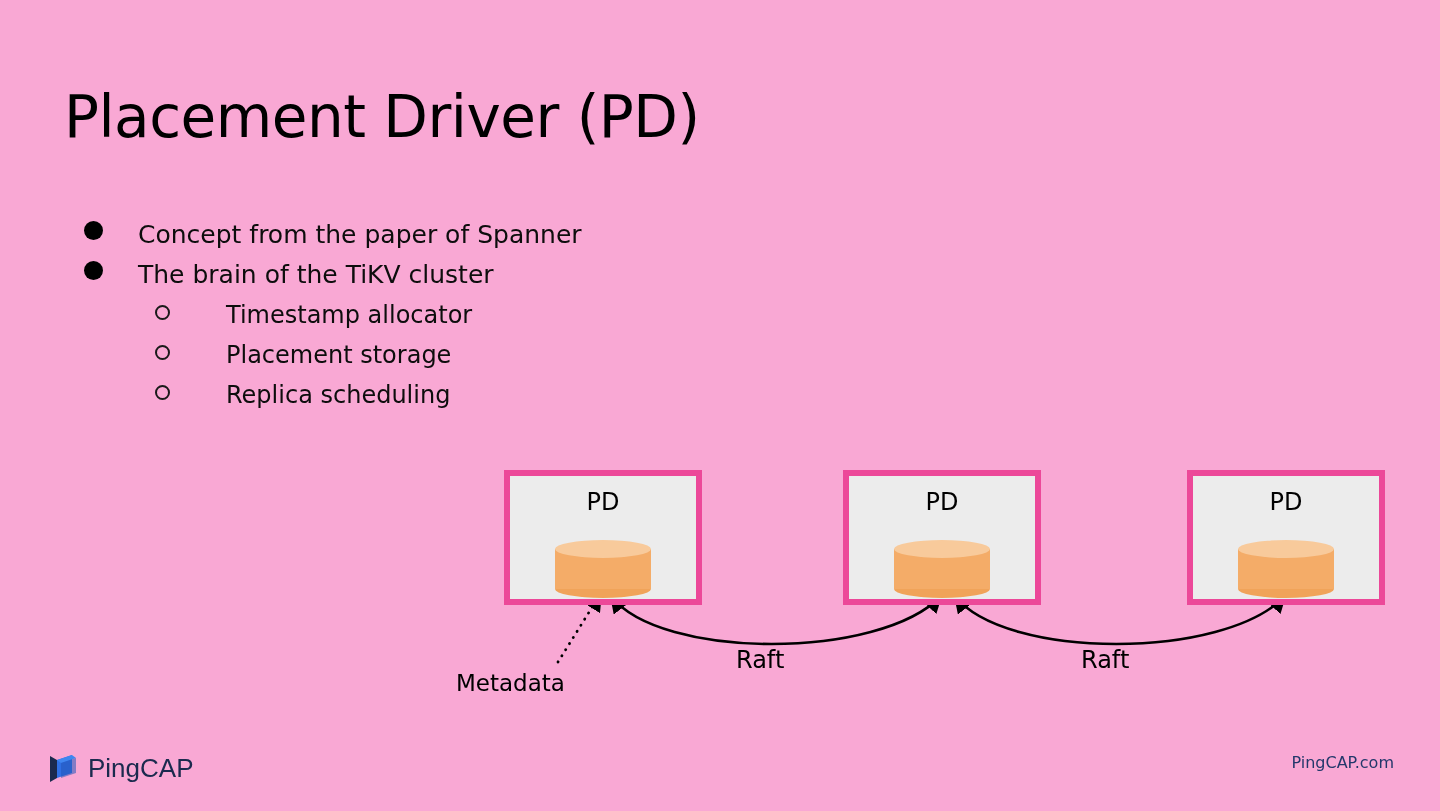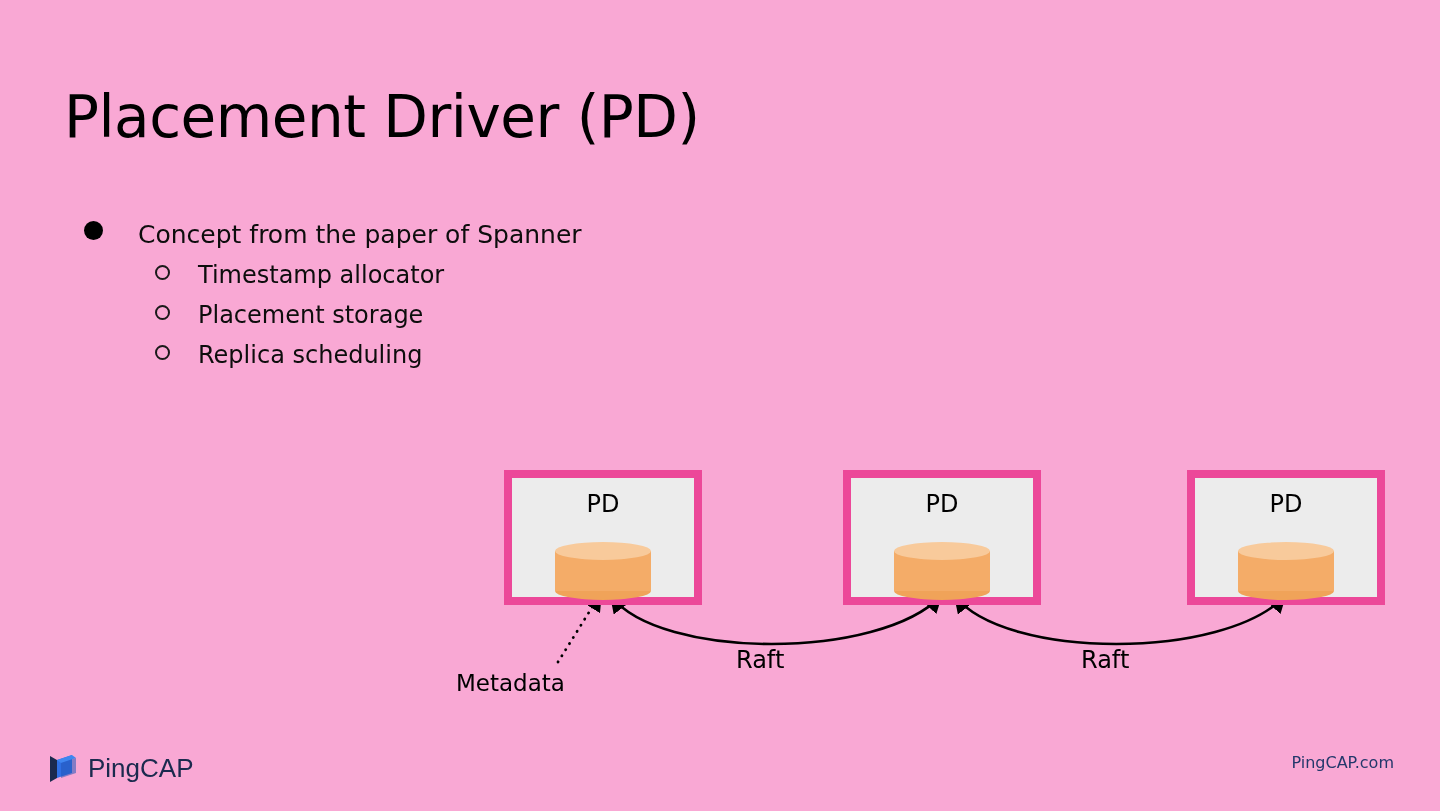--- a/index.html
+++ b/index.html
@@ -44,20 +44,21 @@
     display: flex;
     align-items: baseline;
     height: 40px;
   }
   .bullet-row.level-1 {
     padding-left: 0px;
   }
   .bullet-row.level-2 {
     padding-left: 71px;
     height: 40px;
+    gap: 28px;
   }
   .marker {
     flex: 0 0 auto;
     display: inline-block;
   }
   .marker.disc {
     width: 19px;
     height: 19px;
     border-radius: 50%;
     background: #000000;
@@ -92,21 +93,21 @@
     position: absolute;
     left: 0;
     top: 0;
     width: 1440px;
     height: 811px;
     pointer-events: none;
   }
   .pd-node {
     position: absolute;
     background: #ececec;
-    border: 8px solid #ec4899;
+    border: 6px solid #ec4899;
     box-sizing: border-box;
     width: 198px;
     height: 135px;
     top: 470px;
   }
   .pd-node.n1 { left: 504px; }
   .pd-node.n2 { left: 843px; }
   .pd-node.n3 { left: 1187px; }
 
   .pd-label {
@@ -204,20 +205,24 @@
 
   <div class="slide-title">Placement Driver (PD)</div>
 
   <div class="bullets">
 
     <div class="bullet-row level-1">
       <span class="marker disc"></span>
       <span class="bullet-text">Concept from the paper of Spanner</span>
     </div>
 
+    <div class="bullet-row level-1">
+      <span class="marker disc"></span>
+      <span class="bullet-text">The brain of the TiKV cluster</span>
+    </div>
 
     <div class="bullet-row level-2">
       <span class="marker circle"></span>
       <span class="bullet-text">Timestamp allocator</span>
     </div>
 
     <div class="bullet-row level-2">
       <span class="marker circle"></span>
       <span class="bullet-text">Placement storage</span>
     </div>

